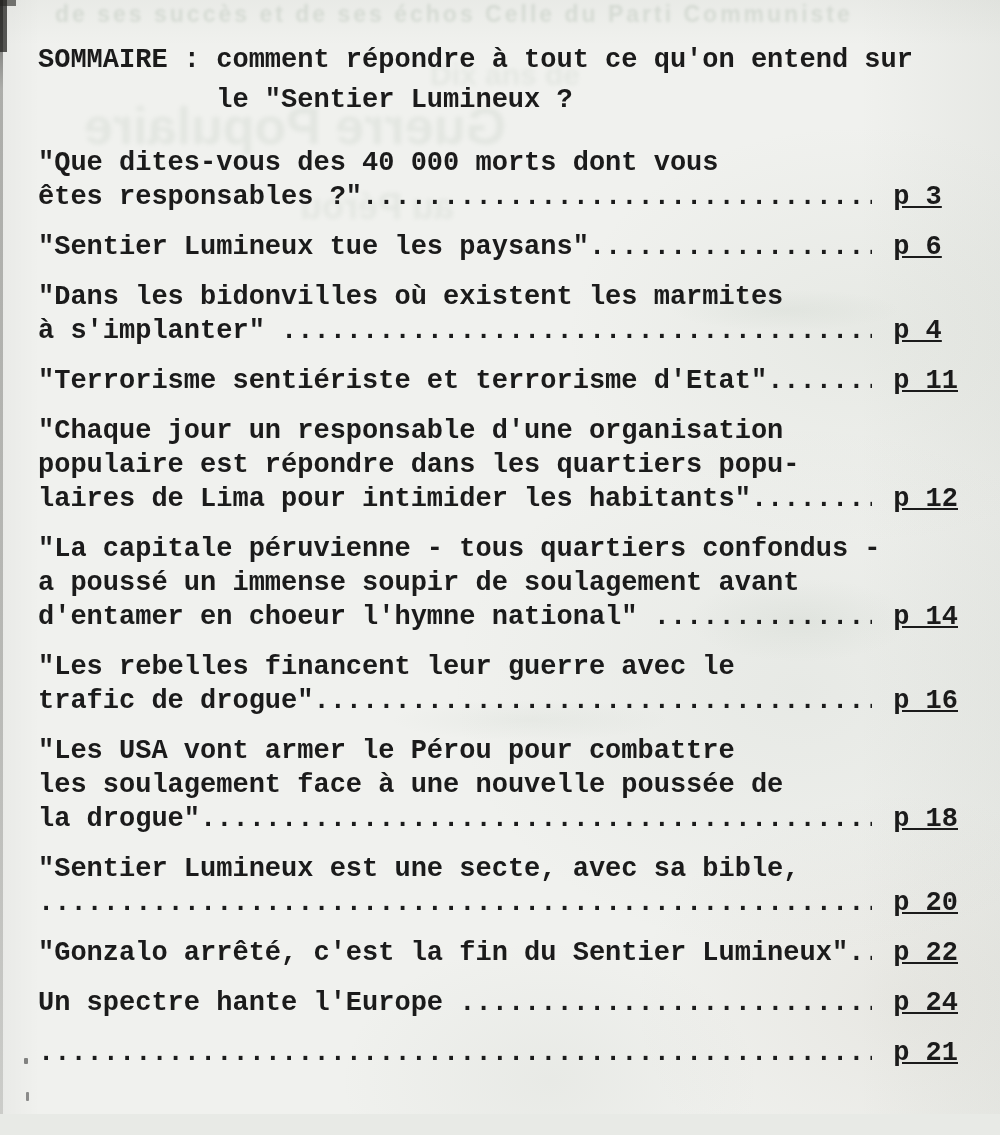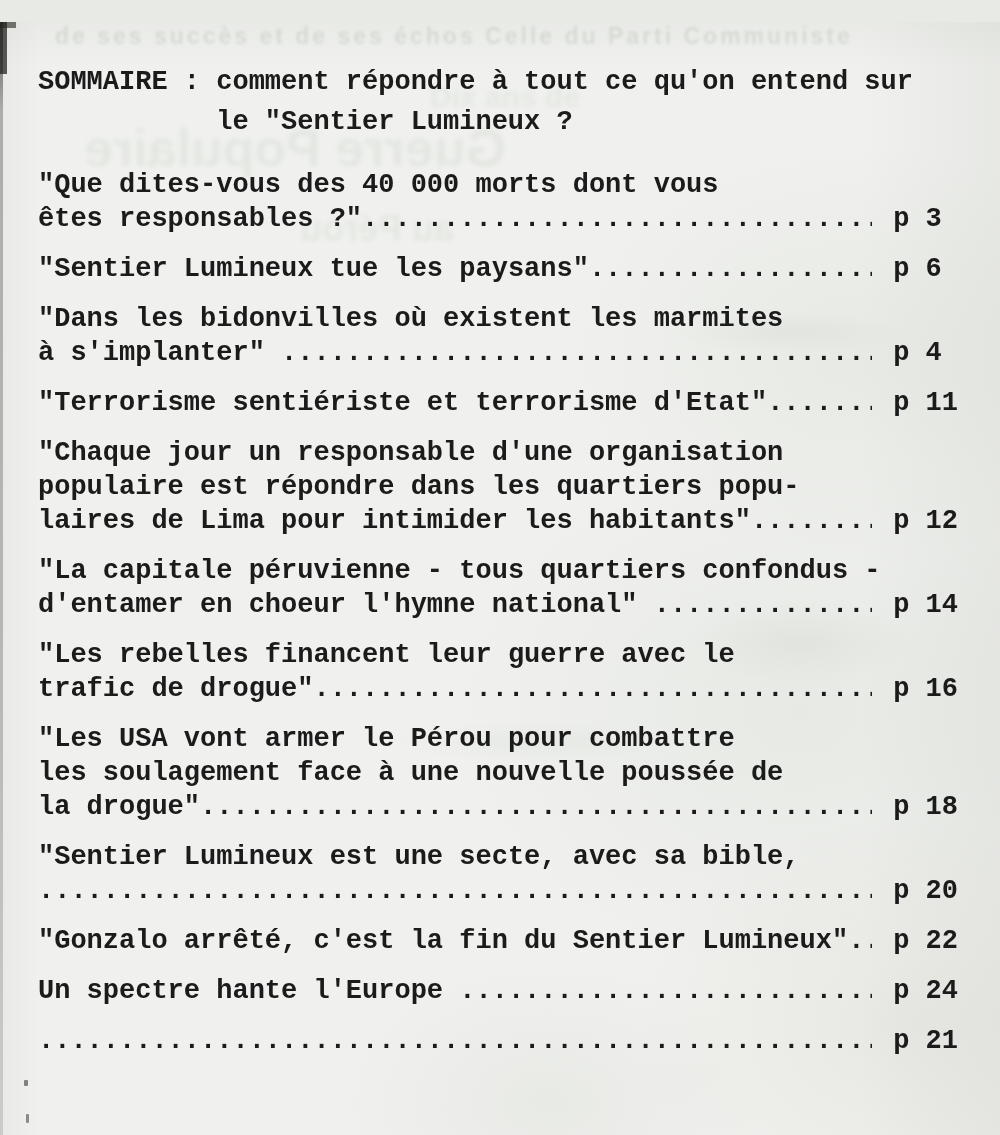--- a/index.html
+++ b/index.html
@@ -14,37 +14,36 @@
     overflow:hidden;
     color:#1b1b1b;
     background:
       radial-gradient(420px 300px at 86% 30%, rgba(150,165,145,0.10), rgba(0,0,0,0) 70%),
       radial-gradient(500px 380px at 80% 62%, rgba(140,155,140,0.09), rgba(0,0,0,0) 70%),
       radial-gradient(380px 300px at 90% 90%, rgba(160,150,130,0.10), rgba(0,0,0,0) 70%),
       radial-gradient(300px 200px at 55% 97%, rgba(140,150,135,0.08), rgba(0,0,0,0) 70%),
       linear-gradient(90deg, rgba(0,0,0,0.03), rgba(0,0,0,0) 4%, rgba(0,0,0,0) 86%, rgba(110,120,105,0.07)),
       linear-gradient(180deg, rgba(120,130,115,0.06), rgba(0,0,0,0) 4%),
       #f0f1ee;
-    margin-top: 22px;
   }
   .content{
     position:relative;
     padding:40px 42px 0 38px;
     font-size:27px;
     font-weight:700;
     z-index:3;
   }
   .h-line{line-height:40px; white-space:pre;}
   .h-line.indent{padding-left:11ch;}
   header{margin-bottom:26px;}
   .entry{margin-bottom:16px;}
   .row{display:flex; line-height:34px; align-items:baseline;}
   .line-text{white-space:pre; flex:0 0 auto;}
   .dots{flex:1 1 auto; overflow:hidden; white-space:nowrap;}
-  .pagenum{flex:0 0 auto; min-width:4ch; margin-left:1.3ch; white-space:pre;}
+  .pagenum{flex:0 0 auto; min-width:4ch; margin-left:1.3ch; white-space:pre;text-decoration:underline;}
   
   .ghost{
     position:absolute;
     font-family:"Liberation Sans", sans-serif;
     font-weight:bold;
     color:#7e937e;
     filter:blur(2px);
     z-index:1;
     white-space:nowrap;
     pointer-events:none;
@@ -135,20 +134,23 @@
             <span class="line-text">laires de Lima pour intimider les habitants"</span>
             <span class="dots">................................................................................</span>
             <span class="pagenum">p 12</span>
           </div>
         </div>
         <div class="entry">
           <div class="row">
             <span class="line-text">"La capitale péruvienne - tous quartiers confondus -</span>
           </div>
           <div class="row">
+            <span class="line-text">a poussé un immense soupir de soulagement avant</span>
+          </div>
+          <div class="row">
             <span class="line-text">d'entamer en choeur l'hymne national" </span>
             <span class="dots">................................................................................</span>
             <span class="pagenum">p 14</span>
           </div>
         </div>
         <div class="entry">
           <div class="row">
             <span class="line-text">"Les rebelles financent leur guerre avec le</span>
           </div>
           <div class="row">

